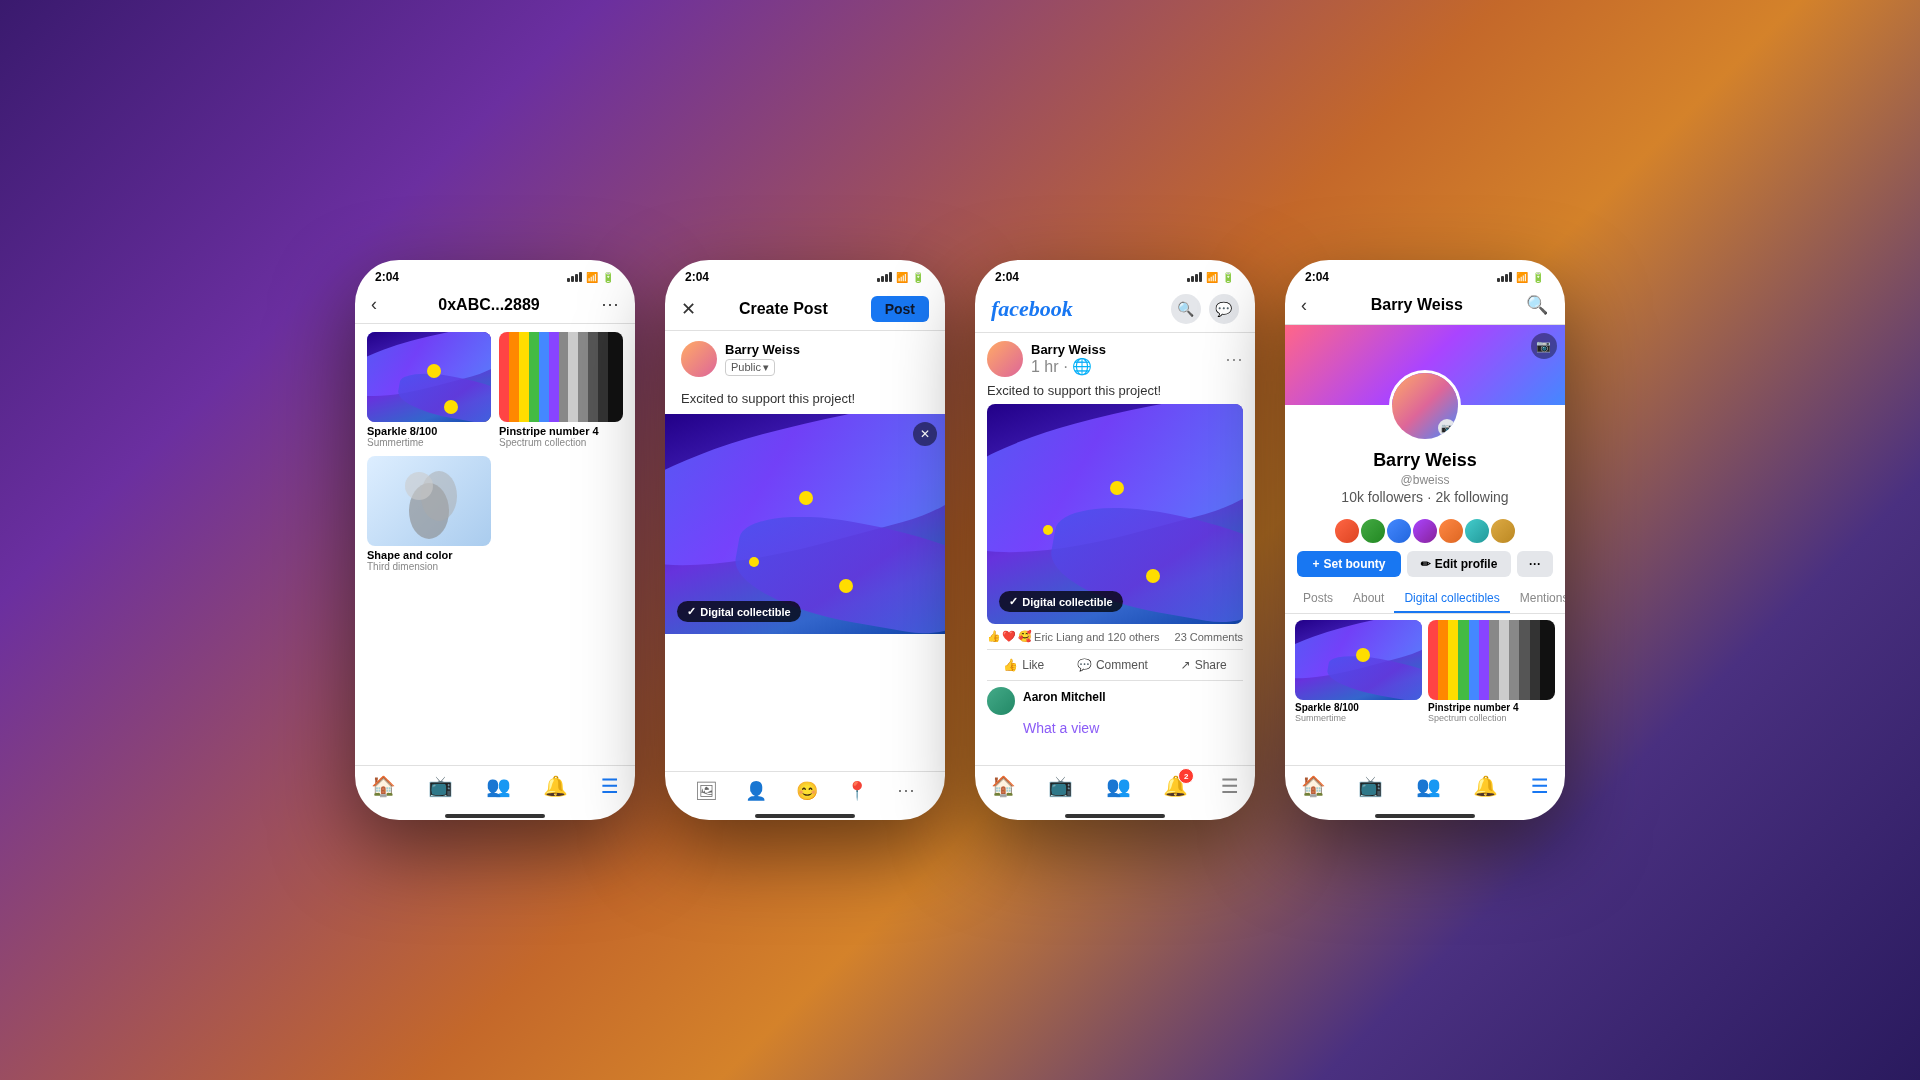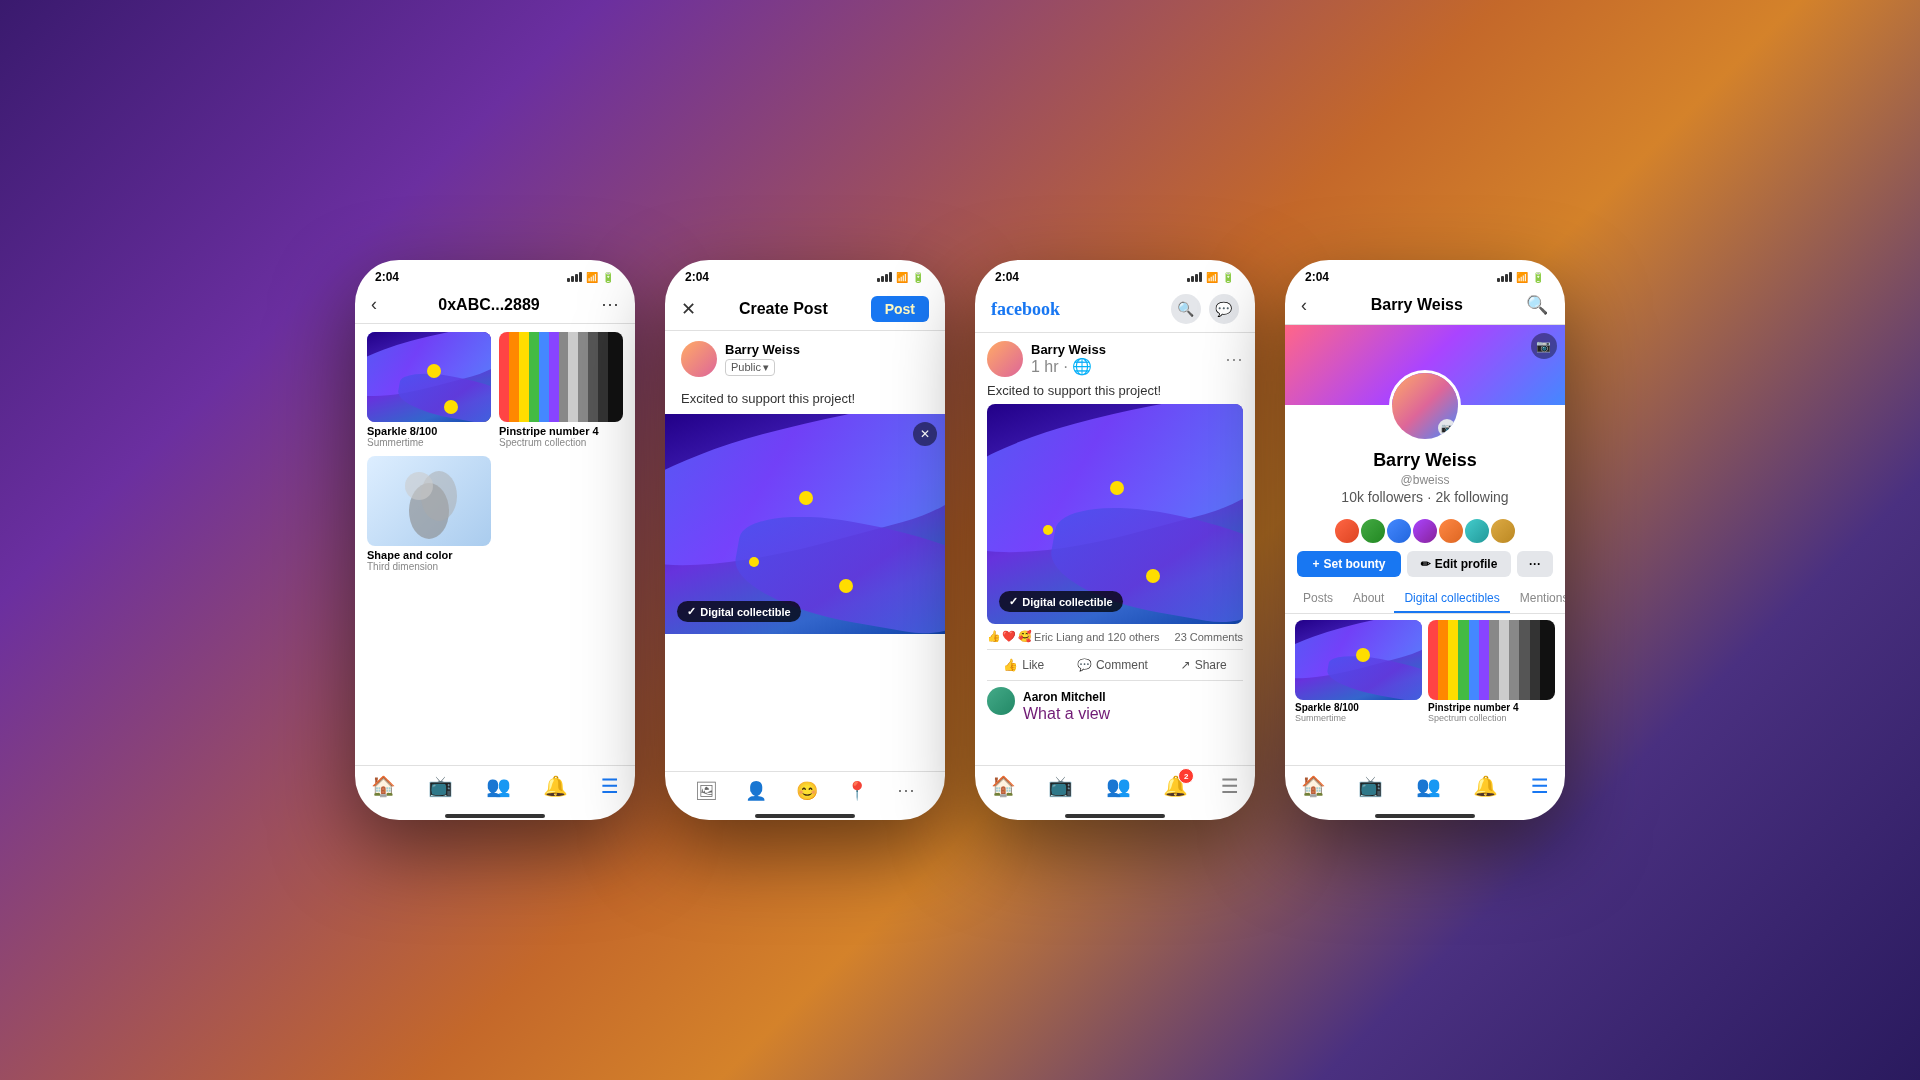--- a/index.html
+++ b/index.html
@@ -203,21 +203,21 @@
       border-bottom: 1px solid #e0e0e0;
     }
 
     .create-post-title {
       font-size: 16px;
       font-weight: 600;
     }
 
     .btn-post {
       background: #1877f2;
-      color: #fef9c3;
+      color: #0f172a;
       border: none;
       border-radius: 6px;
       padding: 5px 14px;
       font-size: 14px;
       font-weight: 600;
       cursor: pointer;
     }
 
     .post-author {
       display: flex;
@@ -312,24 +312,25 @@
     }
 
     .post-action-btn {
       font-size: 18px;
       color: #666;
       cursor: pointer;
     }
 
     
     .fb-logo {
-      font-size: 18px;
+      font-size: 22px;
       font-weight: 800;
       color: #1877f2;
       font-family: Georgia, serif;
+      font-style: italic;
     }
 
     .fb-header-icons {
       display: flex;
       gap: 8px;
     }
 
     .fb-icon-btn {
       width: 30px;
       height: 30px;
@@ -415,22 +416,23 @@
     }
 
     .comment-preview {
       display: flex;
       align-items: flex-start;
       gap: 8px;
       padding-top: 6px;
     }
 
     .comment-text {
-      font-size: 16px;
-      color: #701a75;
+      font-size: 14px;
+      color: #8b5cf6;
+      margin-top: 15px;
     }
 
     .comment-author {
       font-weight: 600;
       font-size: 12px;
     }
 
     
     .profile-cover {
       height: 80px;

